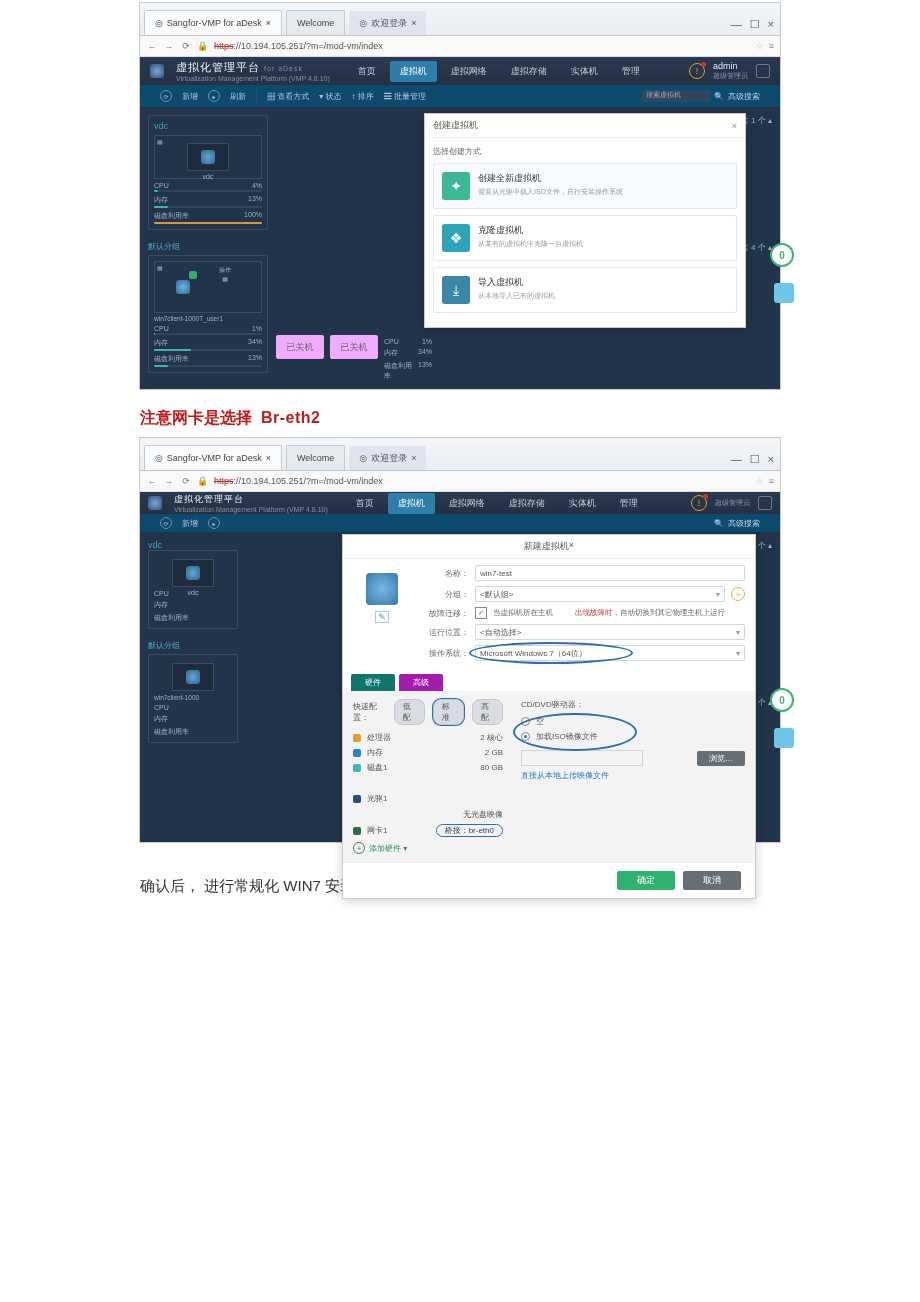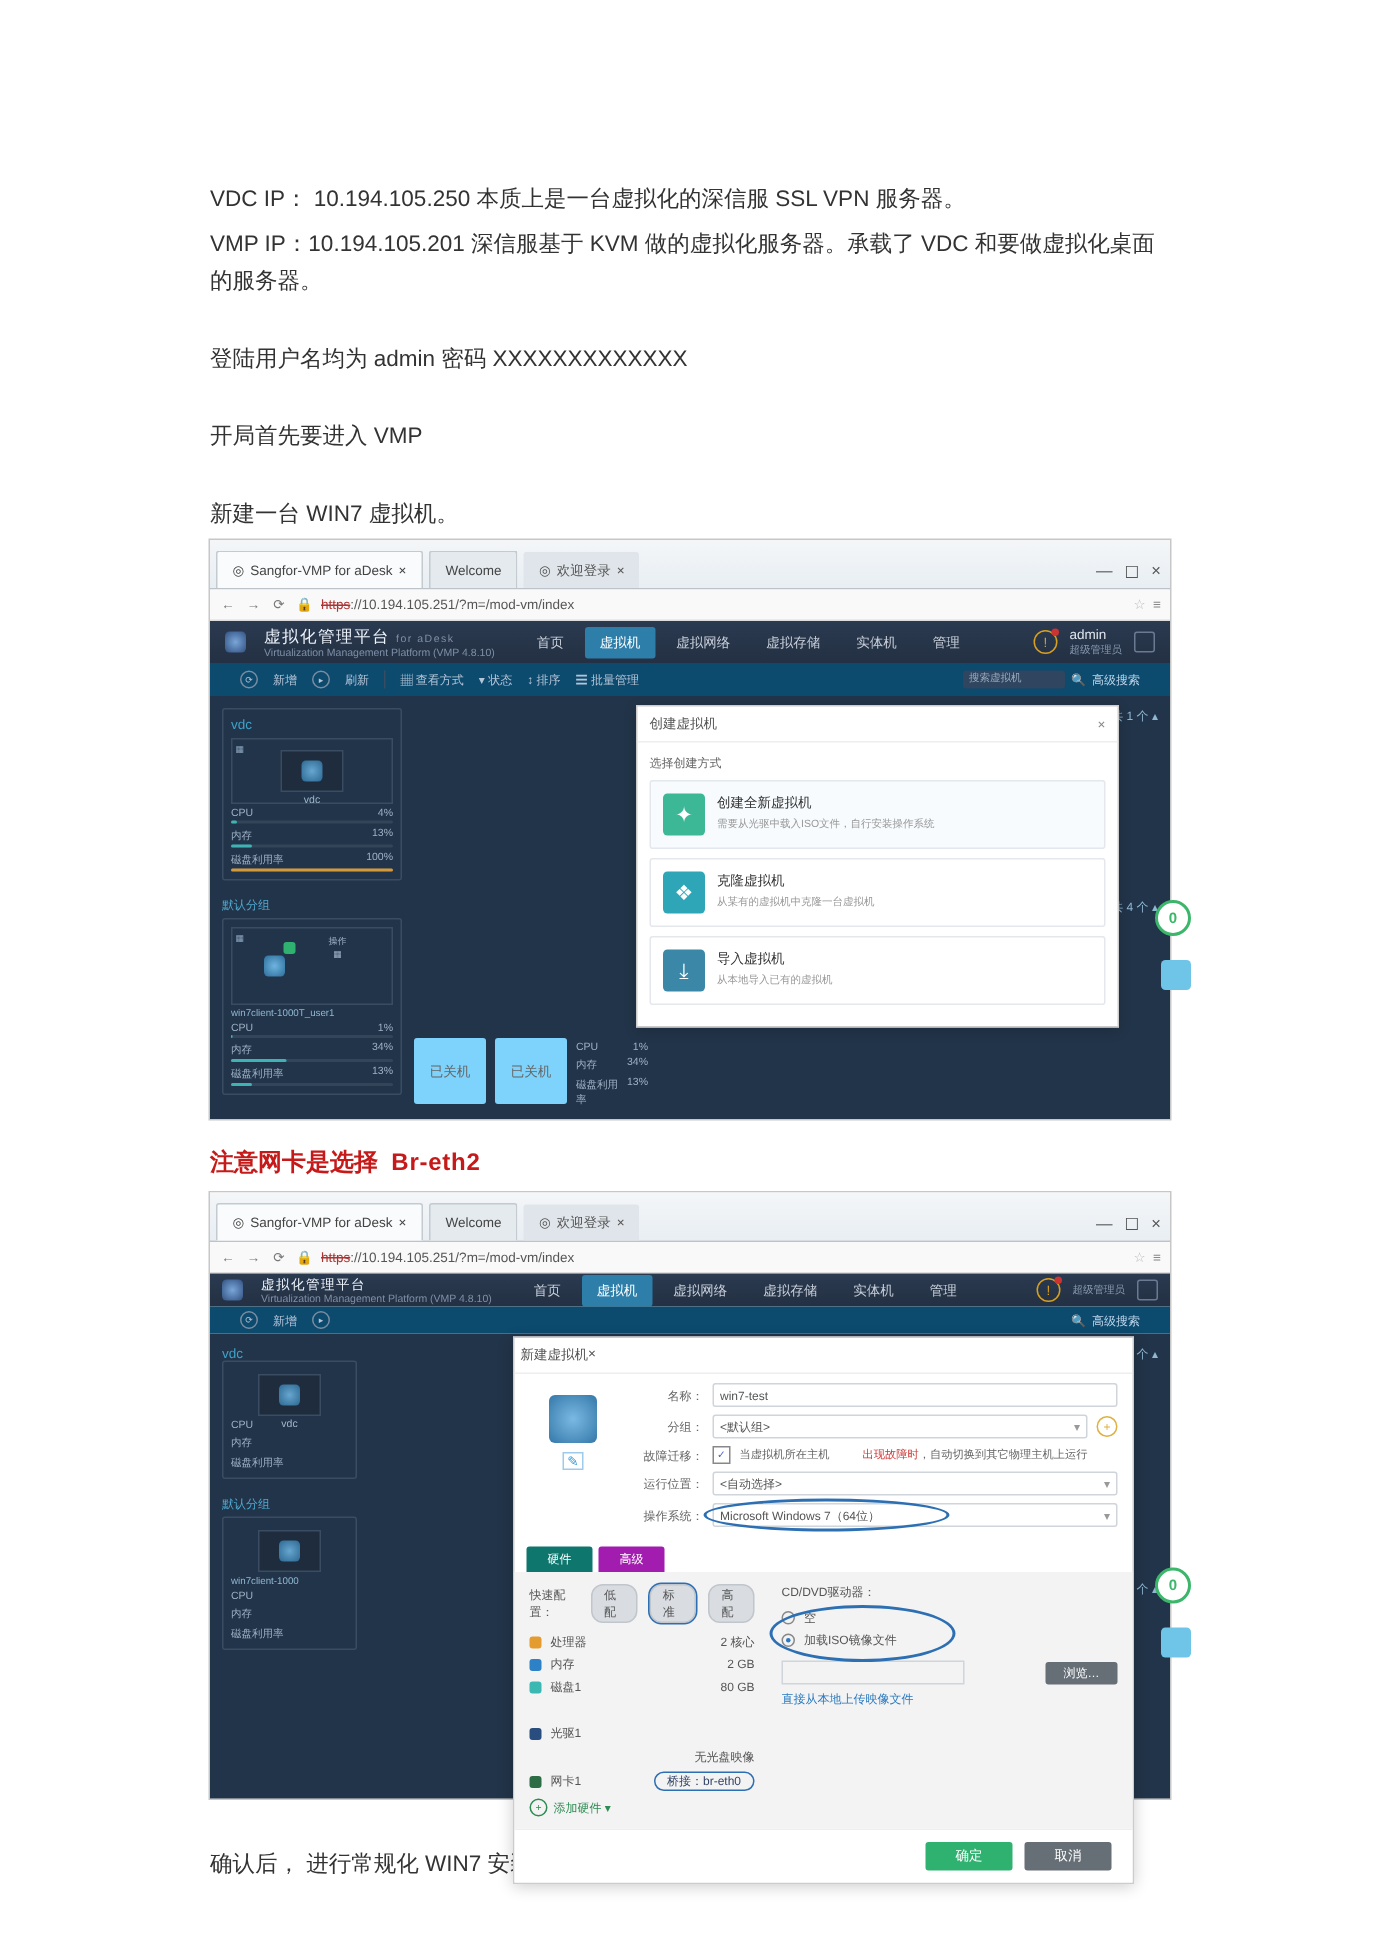--- a/index.html
+++ b/index.html
@@ -86,21 +86,21 @@
   .opt .tx .d { font-size:7px; color:#999; }
   .right-col { width:110px; padding:8px; font-size:8px; color:#90a2b5; }
   .right-col .hdr { display:flex; justify-content:space-between; font-size:8px; color:#8fb7d2; margin-bottom:6px;}
   .float-badge { position:absolute; right:-14px; top:240px; width:20px; height:20px; border-radius:50%; background:#fff; border:2px solid #3cb66b; color:#3cb66b; display:flex; align-items:center; justify-content:center; font-size:10px; font-weight:bold; }
   .float-sq { position:absolute; right:-14px; top:280px; width:20px; height:20px; border-radius:3px; background:#6fc5e8; }
   .bg .content { flex:1; position:relative; min-height:280px; }
   .bg.tall { min-height: 310px; }
   
   
   .modal2 { position:absolute; top:2px; left:96px; width:412px; background:#fff; border:1px solid #ccc; box-shadow:0 2px 10px rgba(0,0,0,.2); font-size:8px; color:#555; }
-  .modal2 .mh2 { padding:5px 4px; color:#555; display:flex; justify-content:flex-start; border-bottom:1px solid #eee; font-size:9px;}
+  .modal2 .mh2 { padding:5px 4px; color:#555; display:flex; justify-content:center; border-bottom:1px solid #eee; font-size:9px;}
   .modal2 .body2 { display:flex; }
   .modal2 .side { width:70px; text-align:center; padding:10px 4px; }
   .modal2 .side .biglogo { width:32px; height:32px; margin:4px auto; border-radius:4px; background:radial-gradient(#7ab9e4,#3478a8); }
   .modal2 .side .ed { color:#3a9ad6; font-size:9px; display:inline-block; border:1px solid #9ecbeb; padding:0 2px; margin-top:2px; }
   .modal2 .form { flex:1; padding:6px 10px 2px 4px; }
   .frow { display:flex; align-items:center; margin-bottom:5px; gap:6px; }
   .frow .lbl { width:44px; text-align:right; color:#666; }
   .frow .inp { flex:1; height:14px; border:1px solid #cfd5db; border-radius:2px; padding:0 4px; display:flex; align-items:center; font-size:8px; color:#555; background:#fff; }
   .frow .sel::after { content:"▾"; margin-left:auto; color:#999; font-size:8px; }
   .frow .add { width:12px; height:12px; border:1px solid #e0b040; border-radius:50%; color:#e0b040; display:flex; align-items:center; justify-content:center; font-size:8px; }
@@ -125,42 +125,32 @@
   .hwgrid .right .sect { color:#555; margin-bottom:4px; }
   .radio { width:7px; height:7px; border:1px solid #888; border-radius:50%; display:inline-flex; align-items:center; justify-content:center; }
   .radio.on::after { content:""; width:3px; height:3px; background:#2b7ac0; border-radius:50%; }
   .link { color:#2b7ac0; }
   .browse { padding:2px 12px; background:#666e76; color:#fff; border-radius:2px; font-size:8px; margin-left:auto; }
   .footer2 { display:flex; justify-content:flex-end; gap:8px; padding:8px 14px; background:#fff; border-top:1px solid #eee; }
   .btn-ok { padding:3px 20px; background:#2fb170; color:#fff; border-radius:2px; font-size:9px; }
   .btn-cancel { padding:3px 20px; background:#666e76; color:#fff; border-radius:2px; font-size:9px; }
   .oval-hand { position:absolute; border:2px solid #2d6fb3; border-radius:50%; }
   .side-stats { font-size:7px; color:#9db1c5; margin-top:3px; }
-  .off-box { background:#7dd3fc; color:#666; height:44px; border-radius:2px; display:flex; align-items:center; justify-content:center; font-size:9px; width:48px; }
+  .off-box { background:#f0abfc; color:#666; height:24px; border-radius:2px; display:flex; align-items:center; justify-content:center; font-size:9px; width:48px; }
   .mini-row { display:flex; gap:6px; margin-top:6px; align-items:flex-start;}
   .mini-vm { width:48px; height:42px; display:flex; flex-direction:column; align-items:center; justify-content:center; }
   .mini-vm .mlg { width:14px; height:14px; border-radius:3px; background:radial-gradient(#6fb4e0,#2c6d9a); }
   .mini-vm.badge::after { content:""; width:8px; height:8px; background:#2fb170; position:absolute; transform:translate(10px,-12px); border-radius:2px; }
   .shot2-stat-panel { width:48px; font-size:6.5px; color:#9db1c5; }
 </style>
 </head>
 <body>
 
 <div class="page">
 
-  <div class="text-block">
-    <p class="vdc-line">VDC IP：  10.194.105.250      本质上是一台虚拟化的深信服 SSL VPN 服务器。</p>
-    <p>VMP IP：10.194.105.201       深信服基于 KVM 做的虚拟化服务器。承载了 VDC 和要做虚拟化桌面的服务器。</p>
-    <div class="gap"></div>
-    <p>登陆用户名均为 admin  密码  XXXXXXXXXXXXX</p>
-    <div class="gap"></div>
-    <p>开局首先要进入 VMP</p>
-    <div class="gap"></div>
-    <p>新建一台 WIN7 虚拟机。</p>
-  </div>
 
   <div class="browser">
     <div class="chrome">
       <div class="tab">
           <span>◎</span>
           <span>Sangfor-VMP for aDesk</span>
           <span>×</span>
         </div>
       <div class="tab inactive">
           <span>Welcome</span>

